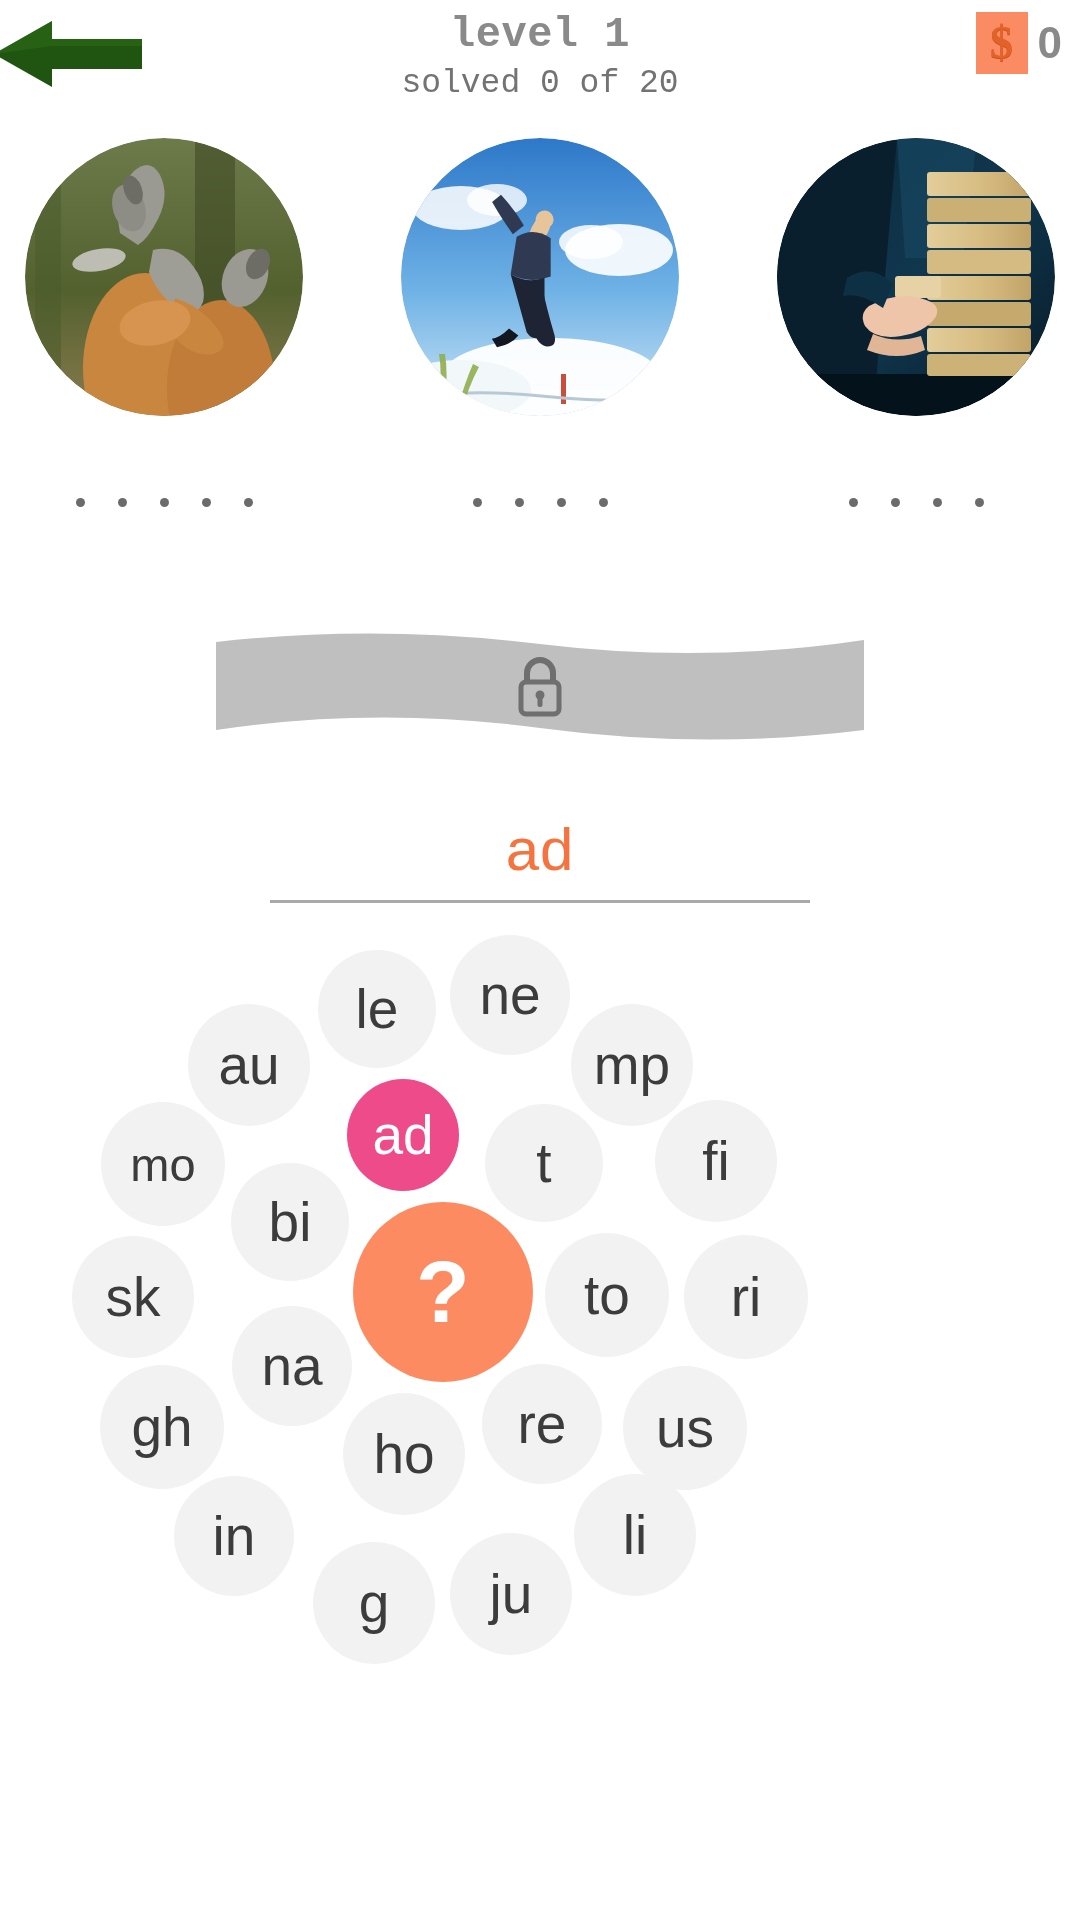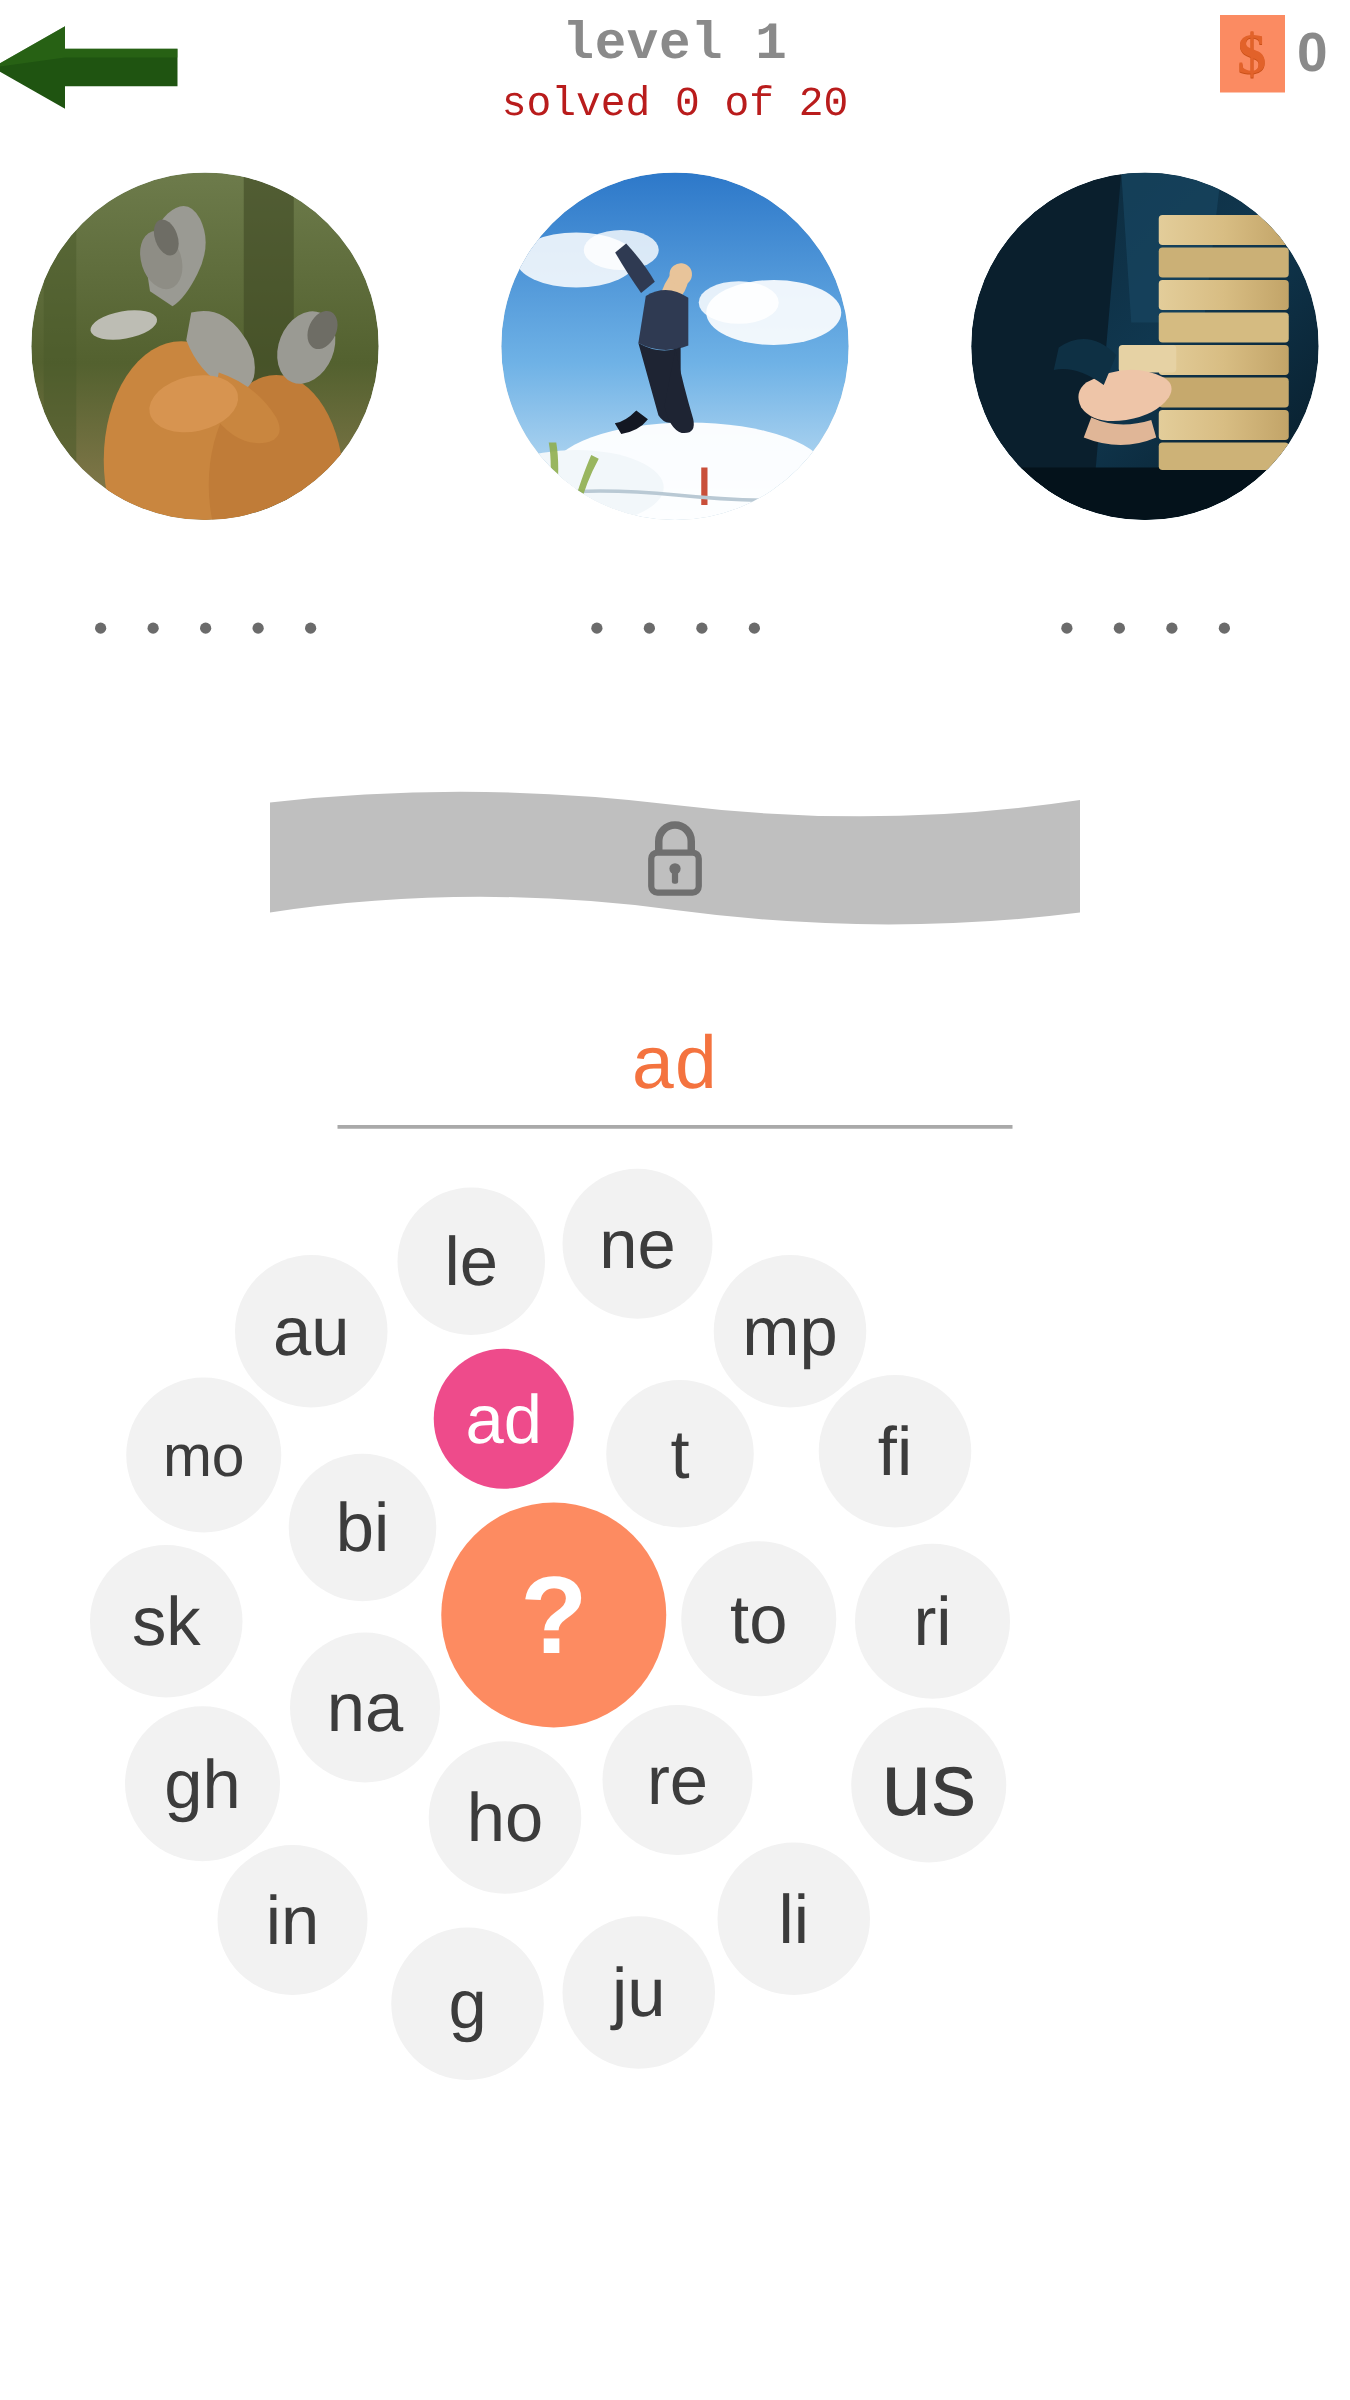--- a/index.html
+++ b/index.html
@@ -18,21 +18,21 @@
     display:flex; align-items:center; cursor:pointer;
   }
   .title-block {
     position:absolute; left:0; top:8px; width:1080px; text-align:center;font-family:Liberation Mono, monospace;
   }
   .level-title {
     font-size:42px; font-weight:bold; color:#8a8a8a; letter-spacing:0.5px;
     line-height:54px;
   }
   .solved-sub {
-    font-size:33px; color:#b91c1c; line-height:44px; font-weight:400;
+    font-size:33px; color:#737373; line-height:44px; font-weight:400;
   }
   .coin-box {
     position:absolute; right:18px; top:12px;
     display:flex; align-items:center; gap:10px;
   }
   .coin-icon {
     width:52px; height:62px; background:#fb8b62;
     display:flex; align-items:center; justify-content:center;
     position:relative;
   }
@@ -279,21 +279,21 @@
       <div class="bubble" style="left: 101px; top: 152px; width: 124px; height: 124px; font-size: 47px;">mo</div>
       <div class="bubble" style="left: 485px; top: 154px; width: 118px; height: 118px; font-size: 55px;">t</div>
       <div class="bubble" style="left: 655px; top: 150px; width: 122px; height: 122px; font-size: 55px;">fi</div>
       <div class="bubble" style="left: 231px; top: 213px; width: 118px; height: 118px; font-size: 55px;">bi</div>
       <div class="bubble hint" style="left: 353px; top: 252px; width: 180px; height: 180px; font-size: 88px;">?</div>
       <div class="bubble" style="left: 684px; top: 285px; width: 124px; height: 124px; font-size: 55px;">ri</div>
       <div class="bubble" style="left: 72px; top: 286px; width: 122px; height: 122px; font-size: 55px;">sk</div>
       <div class="bubble" style="left: 232px; top: 356px; width: 120px; height: 120px; font-size: 55px;">na</div>
       <div class="bubble" style="left: 545px; top: 283px; width: 124px; height: 124px; font-size: 55px;">to</div>
       <div class="bubble" style="left: 482px; top: 414px; width: 120px; height: 120px; font-size: 55px;">re</div>
-      <div class="bubble" style="left: 681px; top: 416px; width: 124px; height: 124px; font-size: 72px;">us</div>
+      <div class="bubble" style="left: 623px; top: 416px; width: 124px; height: 124px; font-size: 55px;">us</div>
       <div class="bubble" style="left: 100px; top: 415px; width: 124px; height: 124px; font-size: 55px;">gh</div>
       <div class="bubble" style="left: 343px; top: 443px; width: 122px; height: 122px; font-size: 55px;">ho</div>
       <div class="bubble" style="left: 574px; top: 524px; width: 122px; height: 122px; font-size: 55px;">li</div>
       <div class="bubble" style="left: 174px; top: 526px; width: 120px; height: 120px; font-size: 55px;">in</div>
       <div class="bubble" style="left: 313px; top: 592px; width: 122px; height: 122px; font-size: 55px;">g</div>
       <div class="bubble" style="left: 450px; top: 583px; width: 122px; height: 122px; font-size: 55px;">ju</div>
     </div>
 
 </div>
 

